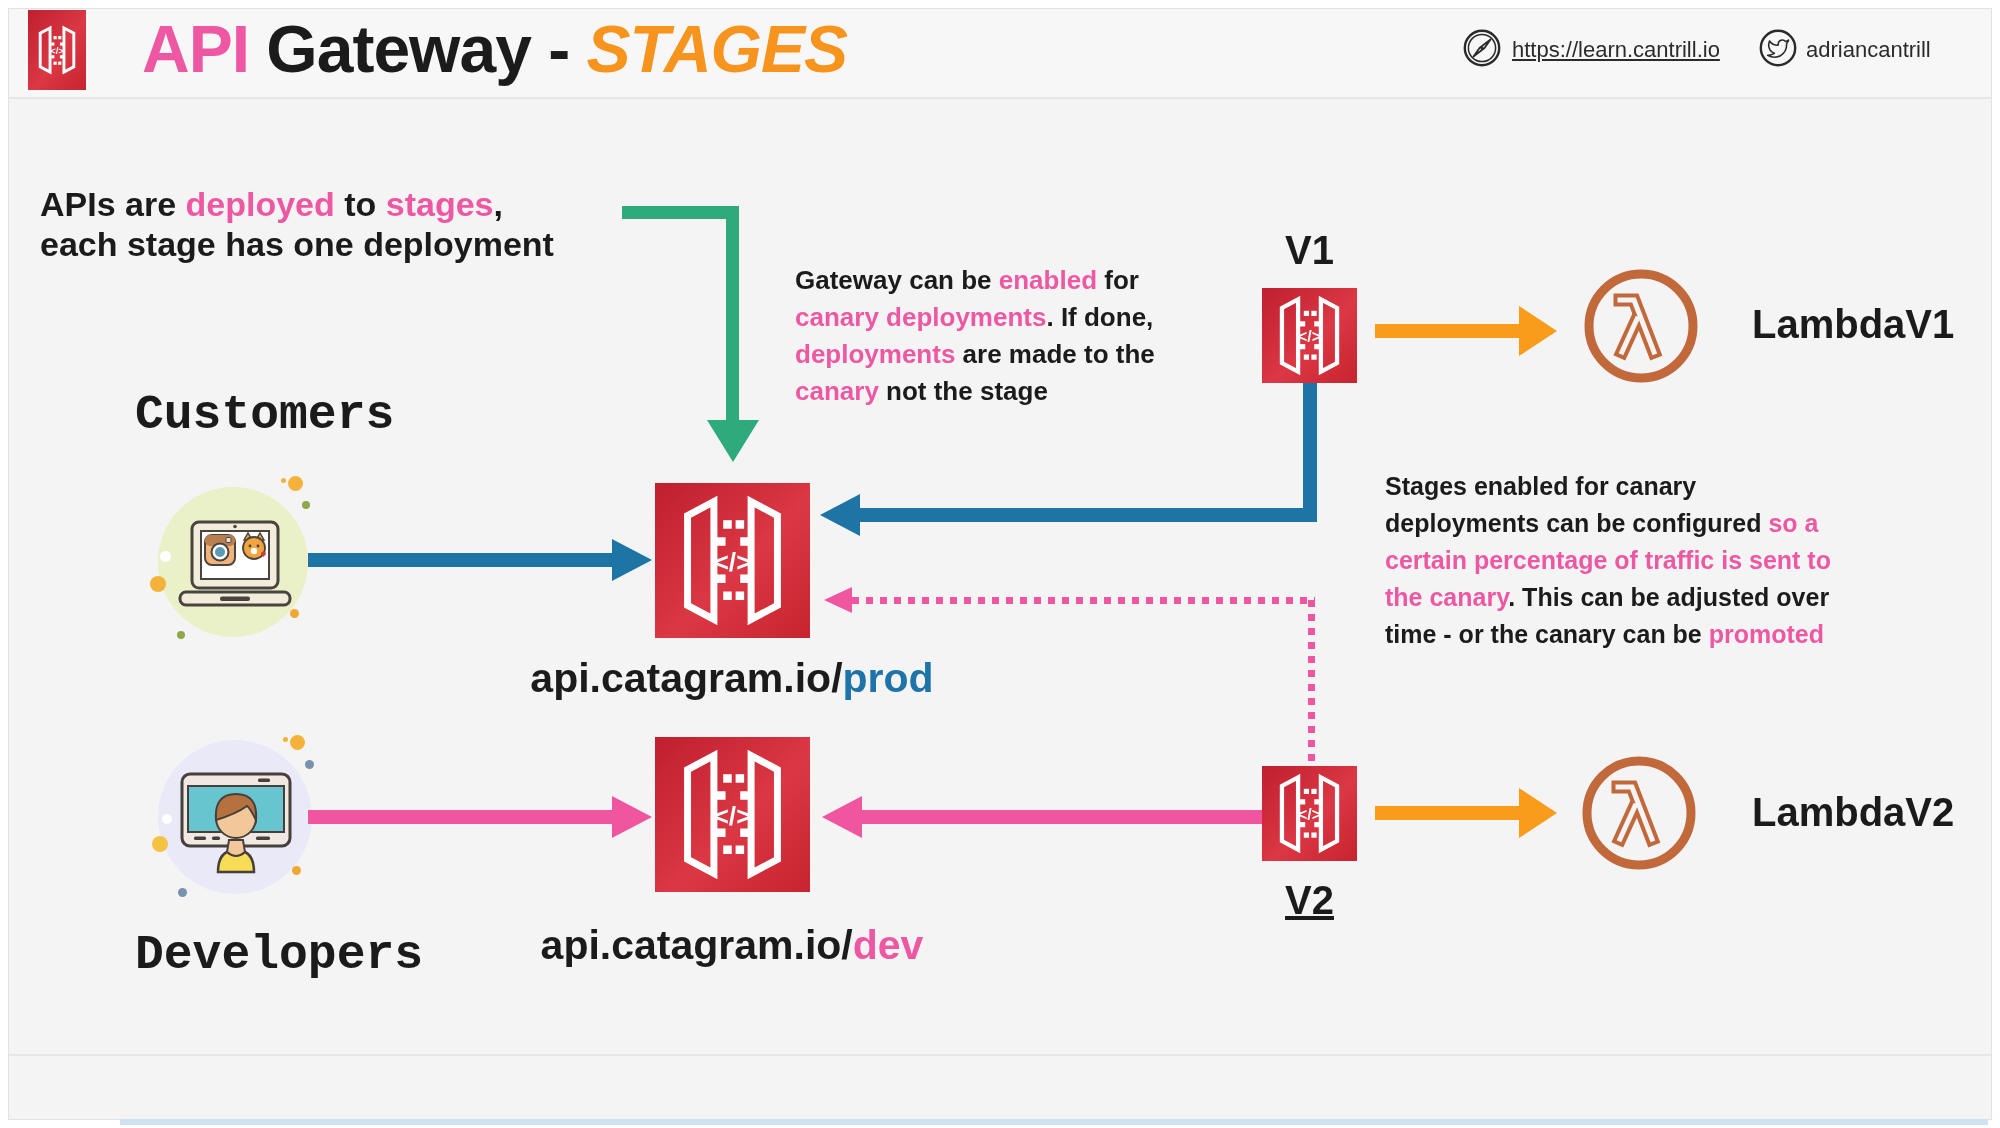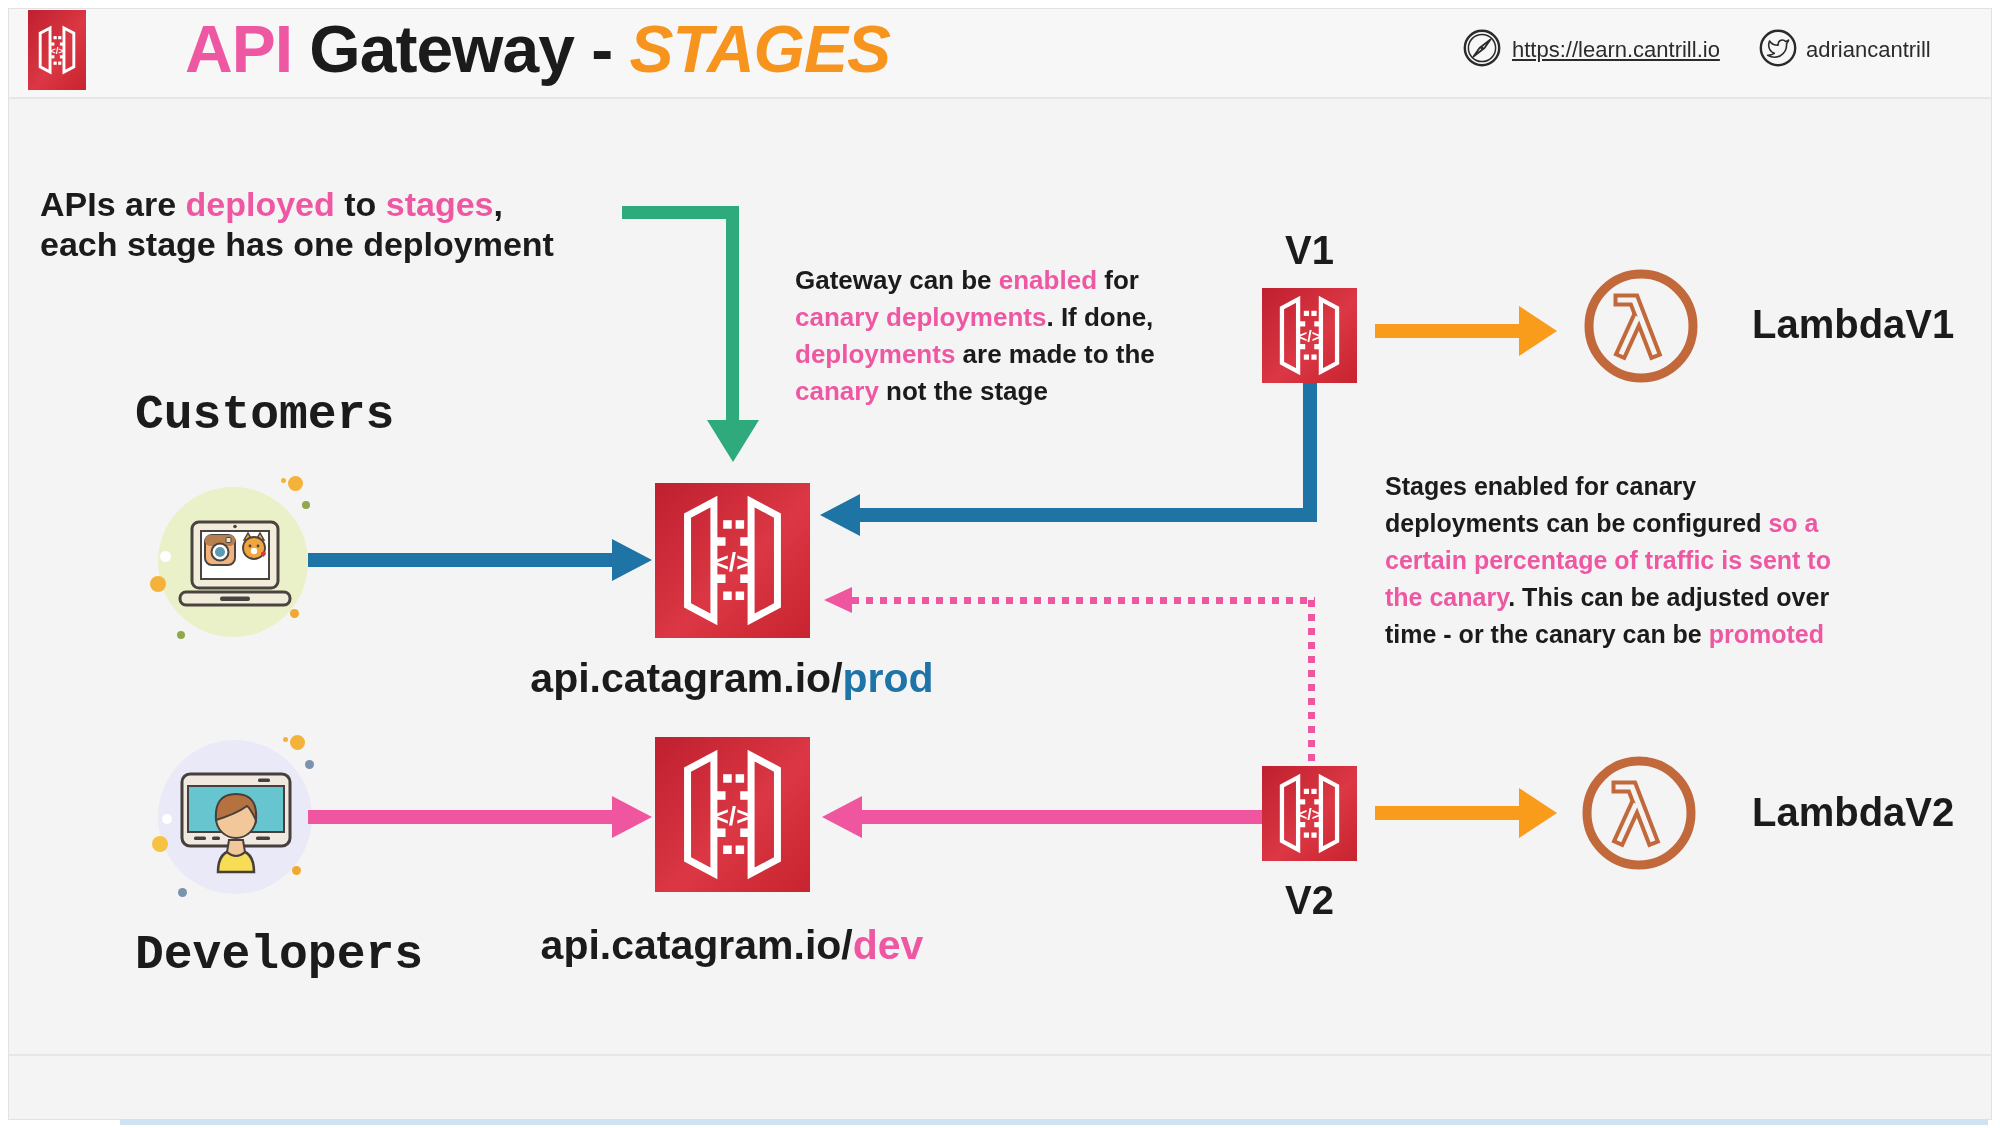--- a/index.html
+++ b/index.html
@@ -4,21 +4,21 @@
 <style>
   html,body{margin:0;padding:0;background:#ffffff;}
   #frame{position:relative;width:2000px;height:1128px;background:#ffffff;
          font-family:"Liberation Sans",sans-serif;color:#1b1b1b;overflow:hidden;}
   .canvas{position:absolute;left:8px;top:8px;right:8px;bottom:8px;
           background:#f5f4f5;border:1px solid #e3e1e3;}
   .header-bar{position:absolute;left:9px;top:9px;width:1982px;height:88px;
           background:#f8f7f8;border-bottom:2px solid #e7e5e7;}
   .abs{position:absolute;}
   .title{font-size:66px;font-weight:bold;letter-spacing:-1px;white-space:nowrap;}
-  .t-pink{color:var(--pink);margin-left:43px;}
+  .t-pink{color:var(--pink);}
   .t-orange{color:#F7941D;font-style:italic;}
   .hdr-link{font-size:22px;color:#2b2b2b;text-decoration:underline;}
   .hdr-handle{font-size:22px;color:#2b2b2b;}
   .note{font-weight:bold;}
   .note div{white-space:nowrap;}
   .c-pink{color:var(--pink);}
   .c-blue{color:var(--blue-text);}
   .big-label{font-size:48px;font-weight:bold;text-align:right;white-space:nowrap;font-family:Liberation Mono, monospace;}
   .v-label{font-size:40px;font-weight:bold;text-align:center;white-space:nowrap;}
   .lambda-label{font-size:40px;font-weight:bold;white-space:nowrap;}
@@ -252,21 +252,21 @@
         <rect x="40" y="59" width="5.5" height="5.5"></rect>
           <rect x="55" y="59" width="5.5" height="5.5"></rect>
         <rect x="44" y="70" width="5.5" height="5.5"></rect>
           <rect x="52" y="70" width="5.5" height="5.5"></rect>
       </g>
       <text x="50" y="57" text-anchor="middle" font-size="17" font-weight="bold" fill="#ffffff">&lt;/&gt;</text>
     </svg>
   </div>
 
   <div class="abs v-label" style="left:1262px;top:228px;width:95px;">V1</div>
-  <div class="abs v-label" style="left:1262px;top:878px;width:95px;">V2</div>
+  <div class="abs v-label" style="left:1262px;top:878px;width:95px;text-decoration:underline;">V2</div>
 
   <div class="abs host-label" style="left:482px;top:655px;width:500px;">
     <span>api.catagram.io/</span><span class="c-blue">prod</span>
   </div>
   <div class="abs host-label" style="left:482px;top:922px;width:500px;">
     <span>api.catagram.io/</span><span class="c-pink">dev</span>
   </div>
 
   <div class="abs" style="left:1580px;top:265px;">
     <svg width="122" height="122" viewBox="0 0 122 122" fill="none">

